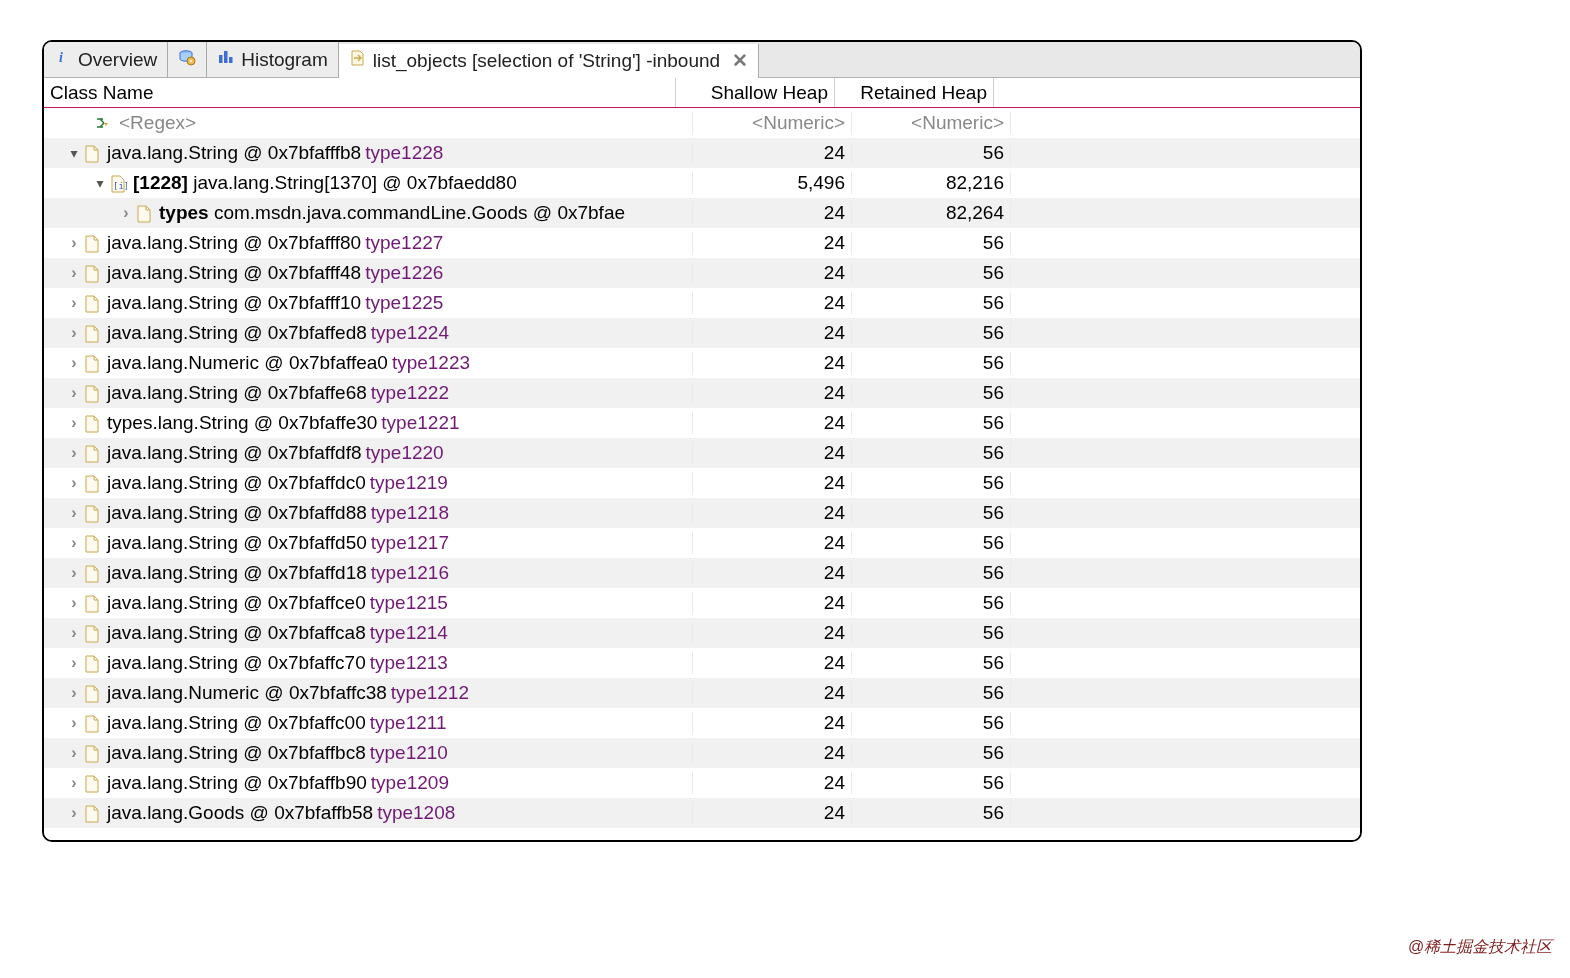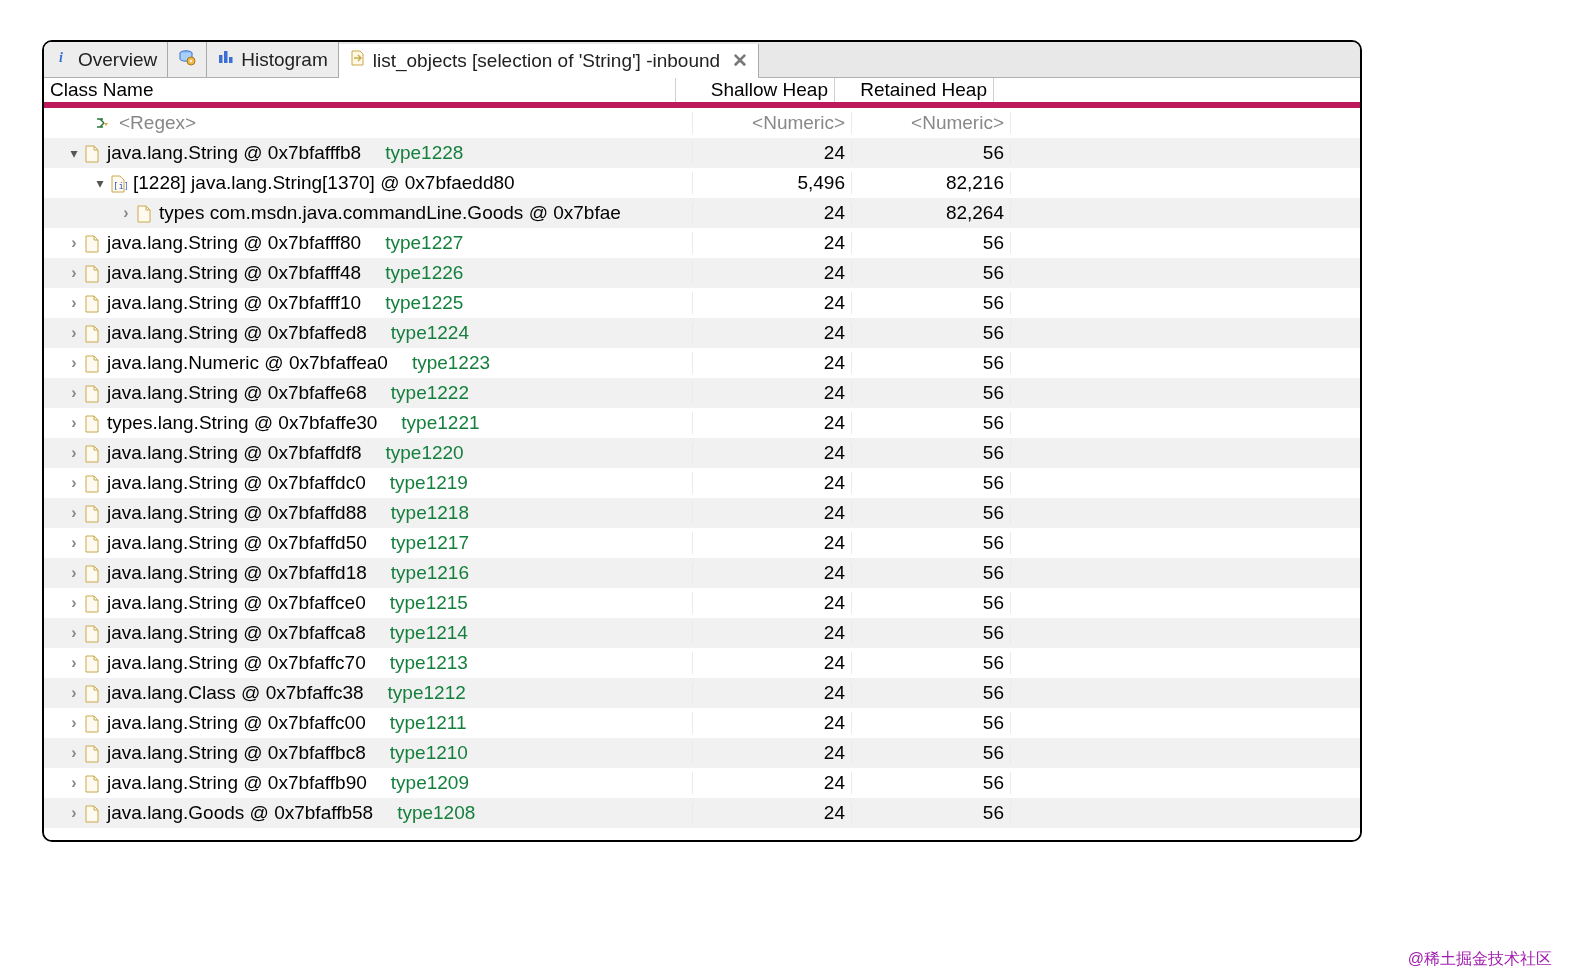--- a/index.html
+++ b/index.html
@@ -60,21 +60,21 @@
   .treegrid {
     position: absolute;
     top: 36px; left: 0; right: 0; bottom: 0;
     background: #fff;
     overflow: hidden;
   }
   .header-row {
     display: flex;
     height: 30px;
     background: #fff;
-    border-bottom: 6px solid #be185d;
+    border-bottom: 1px solid #be185d;
     font-weight: 400;
     color: #000;
   }
   .header-row .col {
     display: flex;
     align-items: center;
     padding: 0 6px;
   }
   .col.c1 { flex: 0 0 632px; border-right: 1px solid #d0d0d0; }
   .col.c2 { flex: 0 0 159px; border-right: 1px solid #d0d0d0; justify-content: flex-end; }
@@ -119,29 +119,30 @@
     font-size: 13px;
     line-height: 1;
   }
   .twisty.expanded::before { content: "▾"; color:#555; font-size: 14px; }
   .twisty.collapsed::before { content: "›"; color:#888; font-size: 16px; font-weight: bold; }
 
   .indent { display: inline-block; }
 
   .icon { width: 18px; height: 18px; display: inline-block; margin-right: 6px; vertical-align: middle; }
   .text1 { white-space: nowrap; }
-  .suffix { color: #15803d; margin-left: 24px; }
-  .bold { font-weight: 400; }
+  .suffix { color: #701a75; margin-left: 4px; }
+  .bold { font-weight: 700; }
 
   .watermark {
     position: absolute;
     right: 18px;
-    bottom: 8px;
-    color: #a21caf;
+    bottom: 20px;
+    color: #7f1d1d;
     font-size: 16px;
+    font-style: italic;
   }
 
 </style>
 </head>
 <body>
 
 <div class="frame">
 
   <div class="tabbar" id="tabbar">
       <div class="tab">
@@ -452,21 +453,21 @@
           <div class="cell c3">56</div>
         </div>
         <div class="row stripe">
           <div class="cell c1">
             <span class="indent" style="width:0px"></span>
             <span class="twisty collapsed"></span>
             <span><svg class="icon" viewBox="0 0 18 18">
                 <path d="M3 1 h8 l4 4 v12 h-12 z" fill="#fffaf0" stroke="#c9a94c"></path>
                 <path d="M11 1 v4 h4" fill="none" stroke="#c9a94c"></path>
               </svg></span>
-            <span class="text1"><span>java.lang.Class @ 0x7bfaffc38</span></span>
+            <span class="text1"><span>java.lang.Numeric @ 0x7bfaffc38</span></span>
             <span class="suffix">type1212</span>
           </div>
           <div class="cell c2">24</div>
           <div class="cell c3">56</div>
         </div>
         <div class="row">
           <div class="cell c1">
             <span class="indent" style="width:0px"></span>
             <span class="twisty collapsed"></span>
             <span><svg class="icon" viewBox="0 0 18 18">

